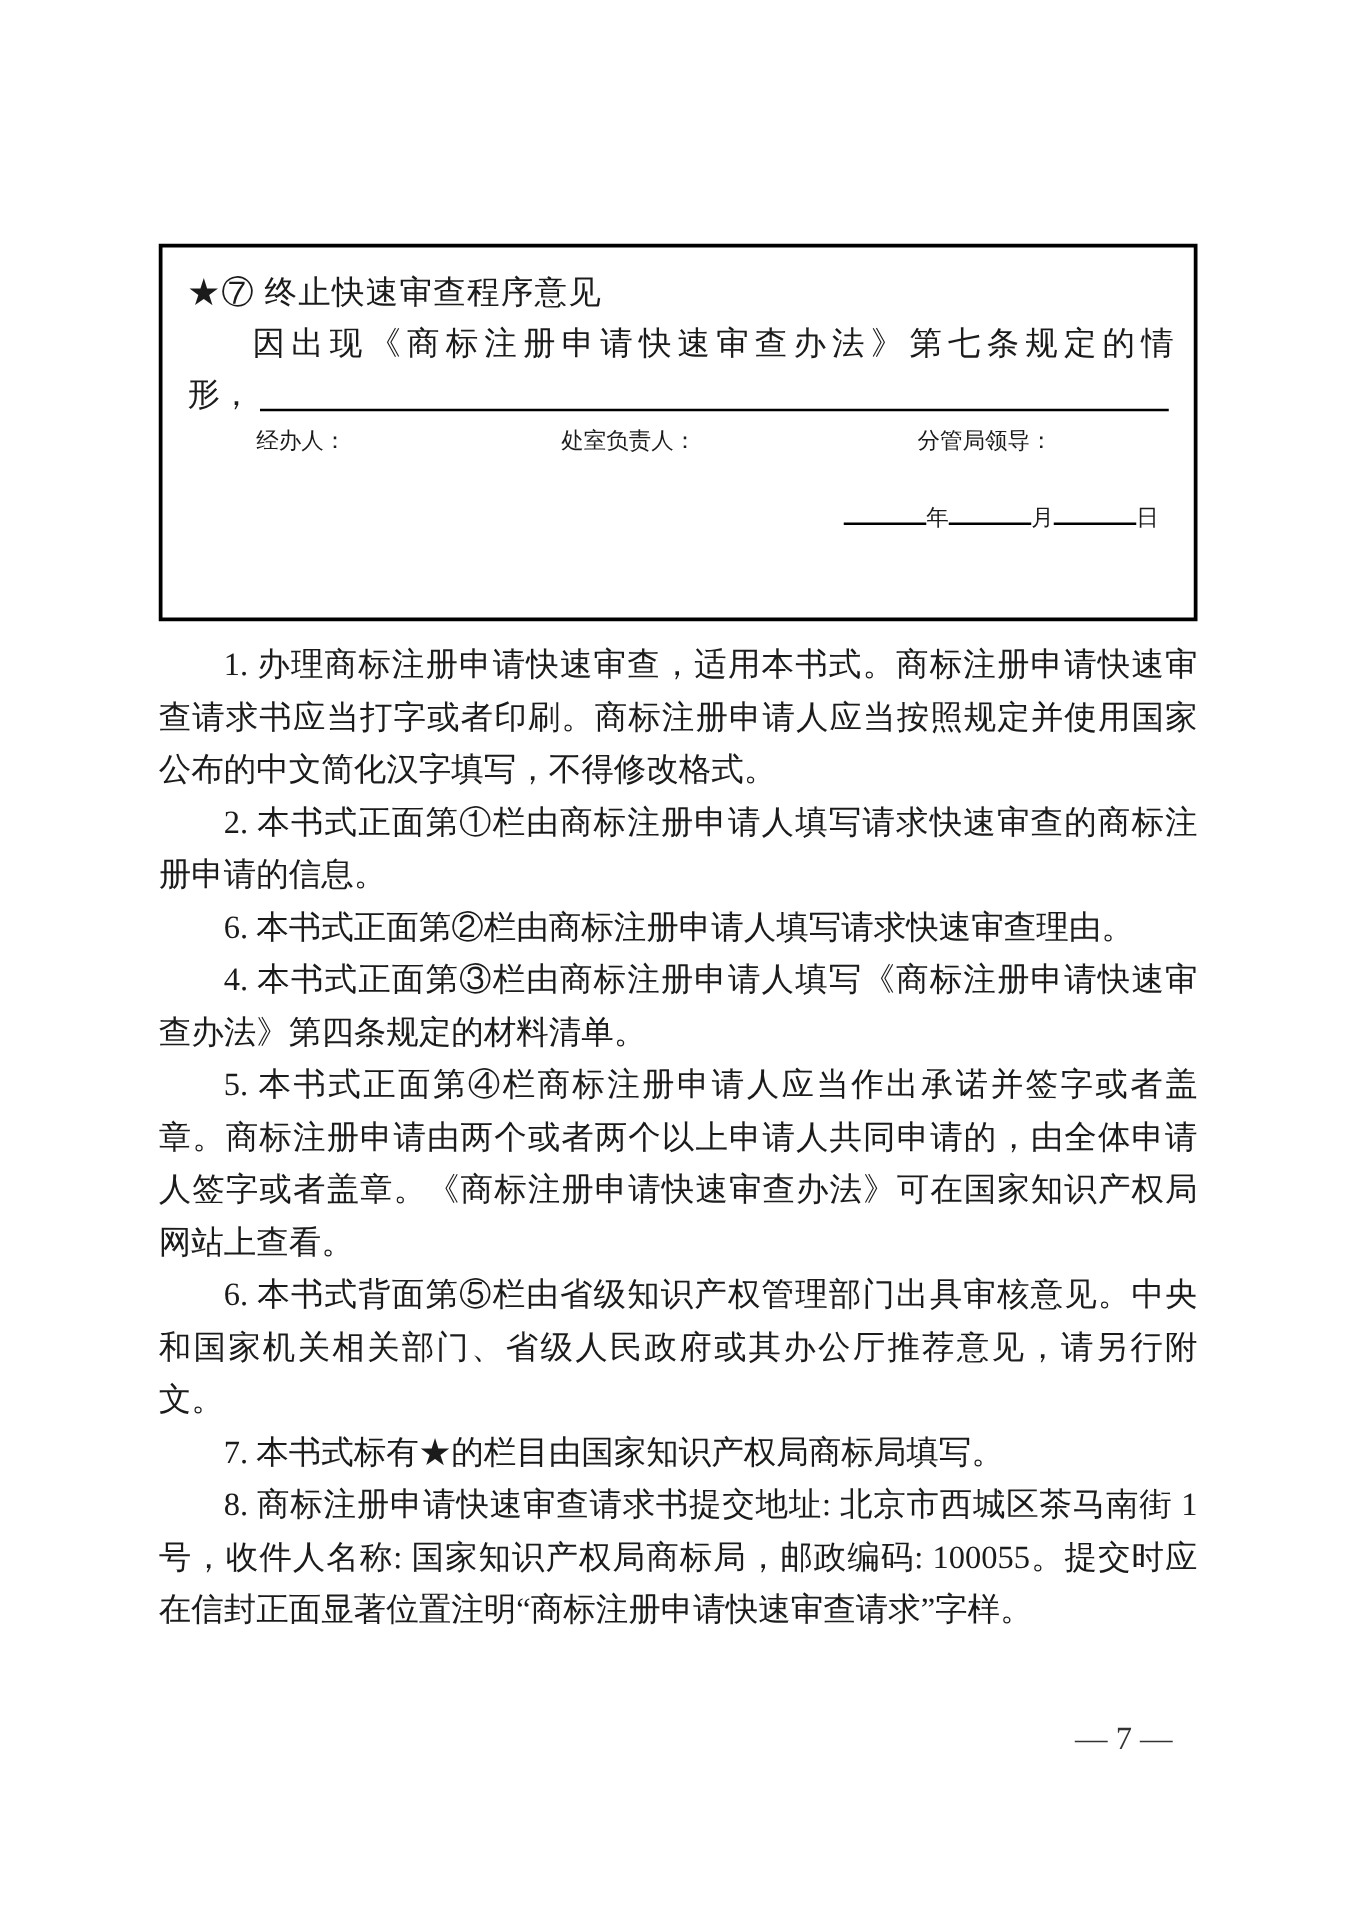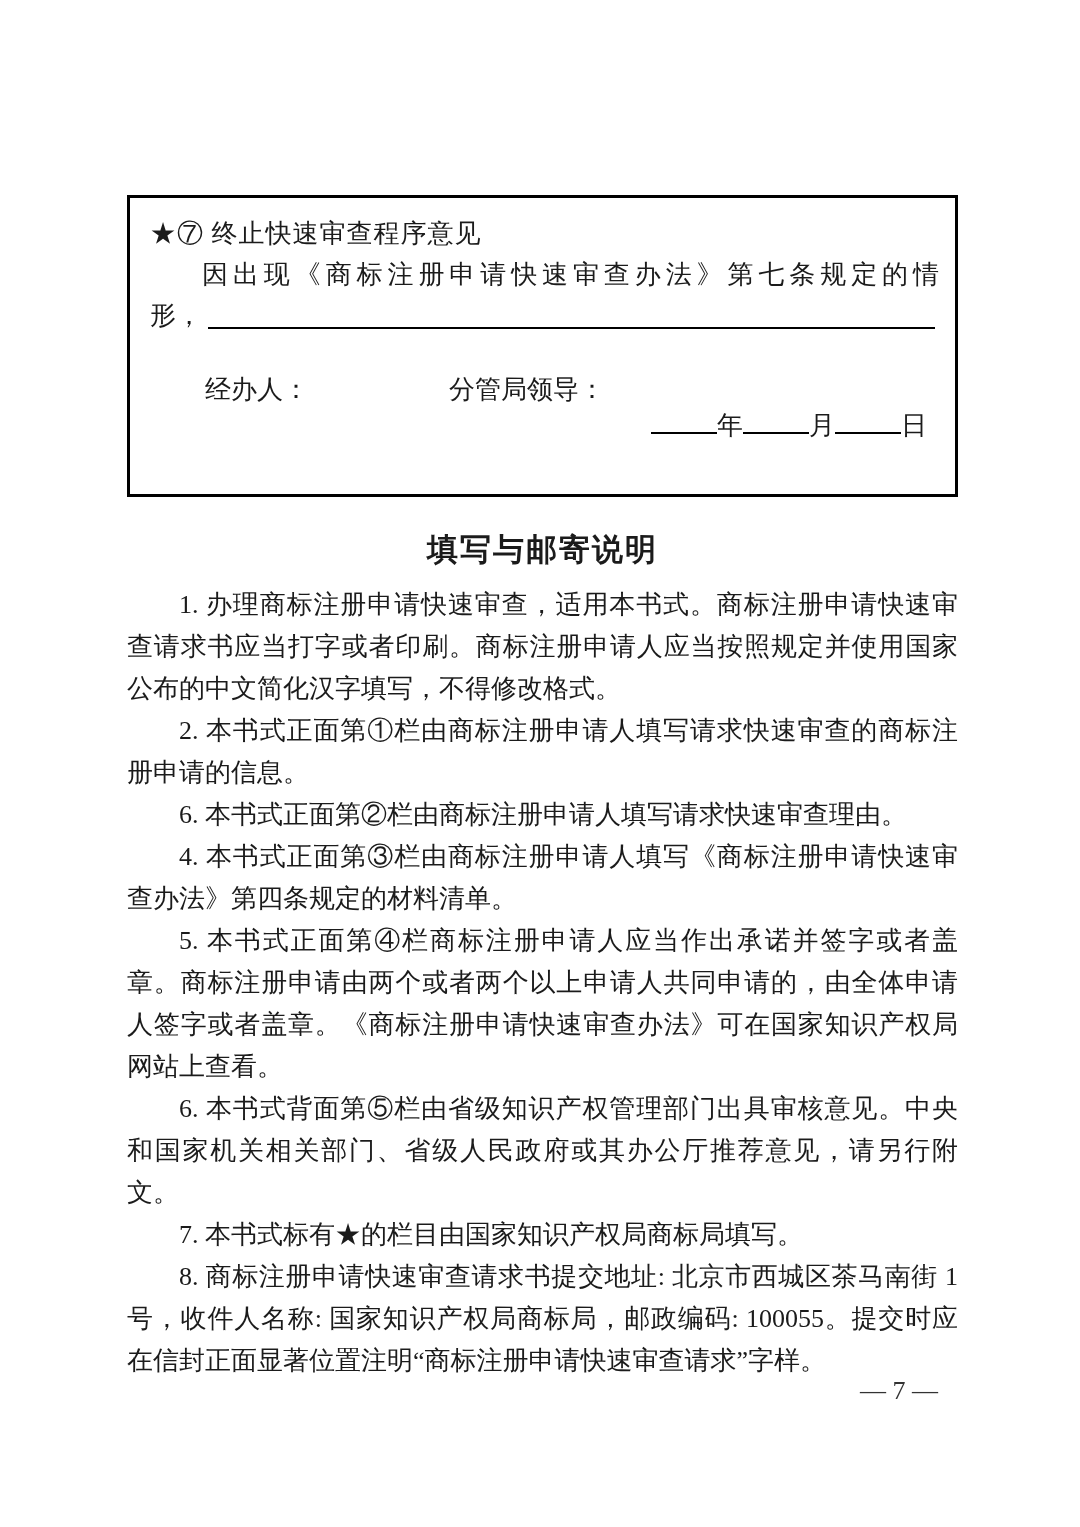--- a/index.html
+++ b/index.html
@@ -45,30 +45,30 @@
     white-space:nowrap;
   }
   .box-line2 .fill-blank {
     flex:1;
     min-width:220px;
     border-bottom:2px solid #000;
     margin:0 4px 7px 6px;
     height:1px;
   }
   .sign-row {
-    margin-top:38px;
     padding-left:55px;
-    font-size:26px;
+    font-size:18px;
     line-height:32px;
     display:grid;
     grid-template-columns:244px 285px auto;
   }
   .date-row {
+    margin-top:24px;
     padding-right:12px;
-    font-size:26px;
+    font-size:18px;
     line-height:34px;
     text-align:right;
   }
   .date-blank {
     display:inline-block;
     width:66px;
     height:26px;
     border-bottom:2px solid #000;
     vertical-align:baseline;
   }
@@ -112,29 +112,29 @@
 
       <div class="box-line1">因出现《商标注册申请快速审查办法》第七条规定的情</div>
 
       <div class="box-line2">
         <span>形，</span>
         <span class="fill-blank"></span>
       </div>
 
       <div class="sign-row">
         <span>经办人：</span>
+        <span>处室负责人：</span>
         <span>分管局领导：</span>
       </div>
 
       <div class="date-row">
         <span class="date-blank"></span><span>年</span><span class="date-blank"></span><span>月</span><span class="date-blank"></span><span>日</span>
       </div>
     </div>
 
-    <h1 class="section-heading">填写与邮寄说明</h1>
 
     <div class="instructions">
       <p>1. 办理商标注册申请快速审查，适用本书式。商标注册申请快速审查请求书应当打字或者印刷。商标注册申请人应当按照规定并使用国家公布的中文简化汉字填写，不得修改格式。</p>
       <p>2. 本书式正面第①栏由商标注册申请人填写请求快速审查的商标注册申请的信息。</p>
       <p>6. 本书式正面第②栏由商标注册申请人填写请求快速审查理由。</p>
       <p>4. 本书式正面第③栏由商标注册申请人填写《商标注册申请快速审查办法》第四条规定的材料清单。</p>
       <p>5. 本书式正面第④栏商标注册申请人应当作出承诺并签字或者盖章。商标注册申请由两个或者两个以上申请人共同申请的，由全体申请人签字或者盖章。《商标注册申请快速审查办法》可在国家知识产权局网站上查看。</p>
       <p>6. 本书式背面第⑤栏由省级知识产权管理部门出具审核意见。中央和国家机关相关部门、省级人民政府或其办公厅推荐意见，请另行附文。</p>
       <p>7. 本书式标有★的栏目由国家知识产权局商标局填写。</p>
       <p>8. 商标注册申请快速审查请求书提交地址: 北京市西城区茶马南街 1 号，收件人名称: 国家知识产权局商标局，邮政编码: 100055。提交时应在信封正面显著位置注明“商标注册申请快速审查请求”字样。</p>

